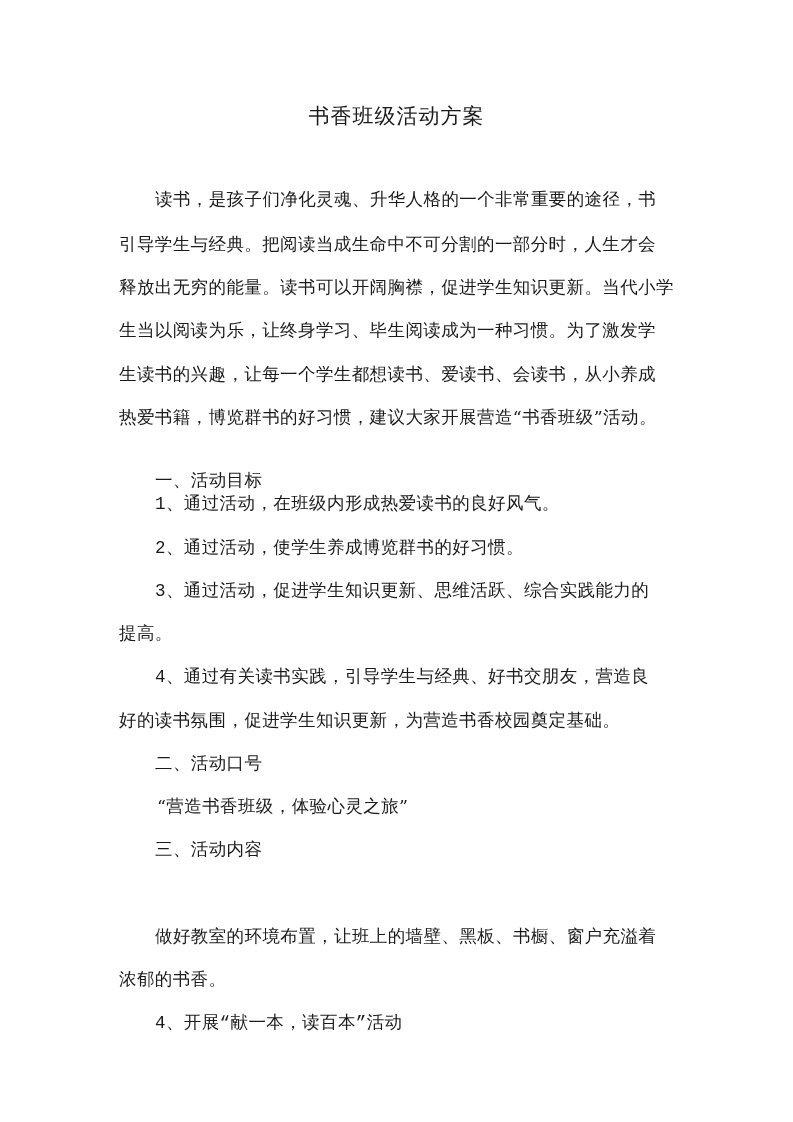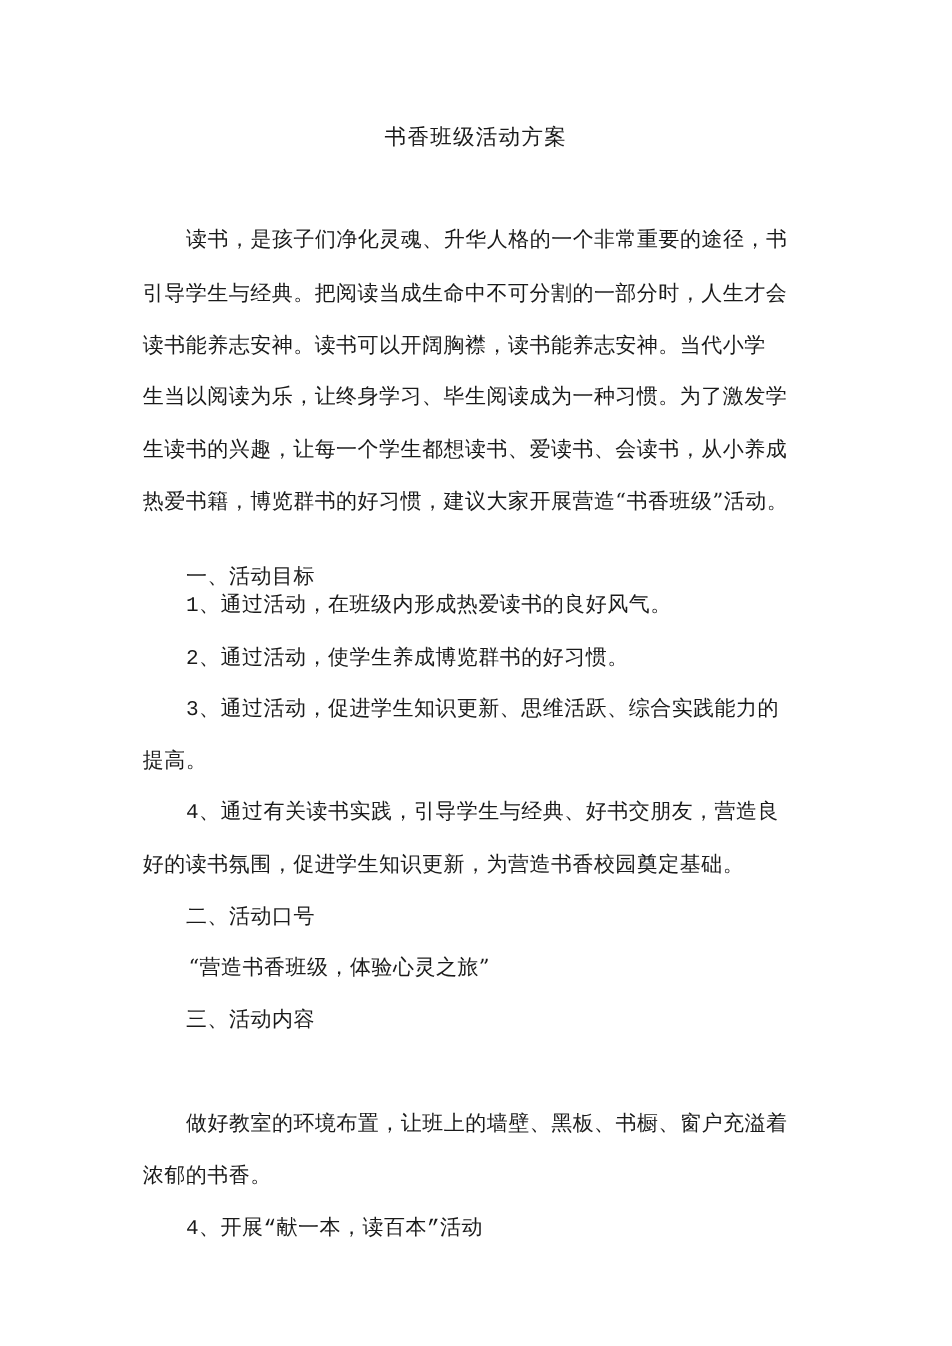--- a/index.html
+++ b/index.html
@@ -1,34 +1,34 @@
 <!DOCTYPE html>
 <html><head>
 <meta charset="utf-8">
 <style>
   html, body { margin: 0; padding: 0; background: #ffffff; }
   body { width: 793px; height: 1122px; position: relative; overflow: hidden;
          font-family: "DejaVu Serif", "Liberation Serif", serif; color: #1a1a1a; }
   .page { position: absolute; left: 0; top: 0; width: 793px; height: 1122px; }
   .title { position: absolute; top: 102px; left: 0; width: 793px; text-align: center;
-           font-size: 18px; letter-spacing: 1px; }
+           font-size: 21px; letter-spacing: 1px; }
   .line { position: absolute; left: 119px; width: 560px; font-size: 17.5px;
           white-space: nowrap; letter-spacing: 0.4px; }
   .indent { left: 155px; font-family: Liberation Mono, monospace; }
   .quote-indent { left: 157px; }
 </style>
 </head>
 <body>
 
 <div class="page">
   <div class="title">书香班级活动方案</div>
 
   <div class="line indent" style="top:187px">读书，是孩子们净化灵魂、升华人格的一个非常重要的途径，书</div>
   <div class="line" style="top:232px">引导学生与经典。把阅读当成生命中不可分割的一部分时，人生才会</div>
-  <div class="line" style="top:275px">读书能养志安神。读书可以开阔胸襟，读书能养志安神。当代小学</div>
+  <div class="line" style="top:275px">释放出无穷的能量。读书可以开阔胸襟，促进学生知识更新。当代小学</div>
   <div class="line" style="top:318px">生当以阅读为乐，让终身学习、毕生阅读成为一种习惯。为了激发学</div>
   <div class="line" style="top:362px">生读书的兴趣，让每一个学生都想读书、爱读书、会读书，从小养成</div>
   <div class="line" style="top:405px">热爱书籍，博览群书的好习惯，建议大家开展营造“书香班级”活动。</div>
 
   <div class="line indent" style="top:468px">一、活动目标</div>
   <div class="line indent" style="top:491px">1、通过活动，在班级内形成热爱读书的良好风气。</div>
   <div class="line indent" style="top:535px">2、通过活动，使学生养成博览群书的好习惯。</div>
   <div class="line indent" style="top:578px">3、通过活动，促进学生知识更新、思维活跃、综合实践能力的</div>
   <div class="line" style="top:621px">提高。</div>
   <div class="line indent" style="top:664px">4、通过有关读书实践，引导学生与经典、好书交朋友，营造良</div>

